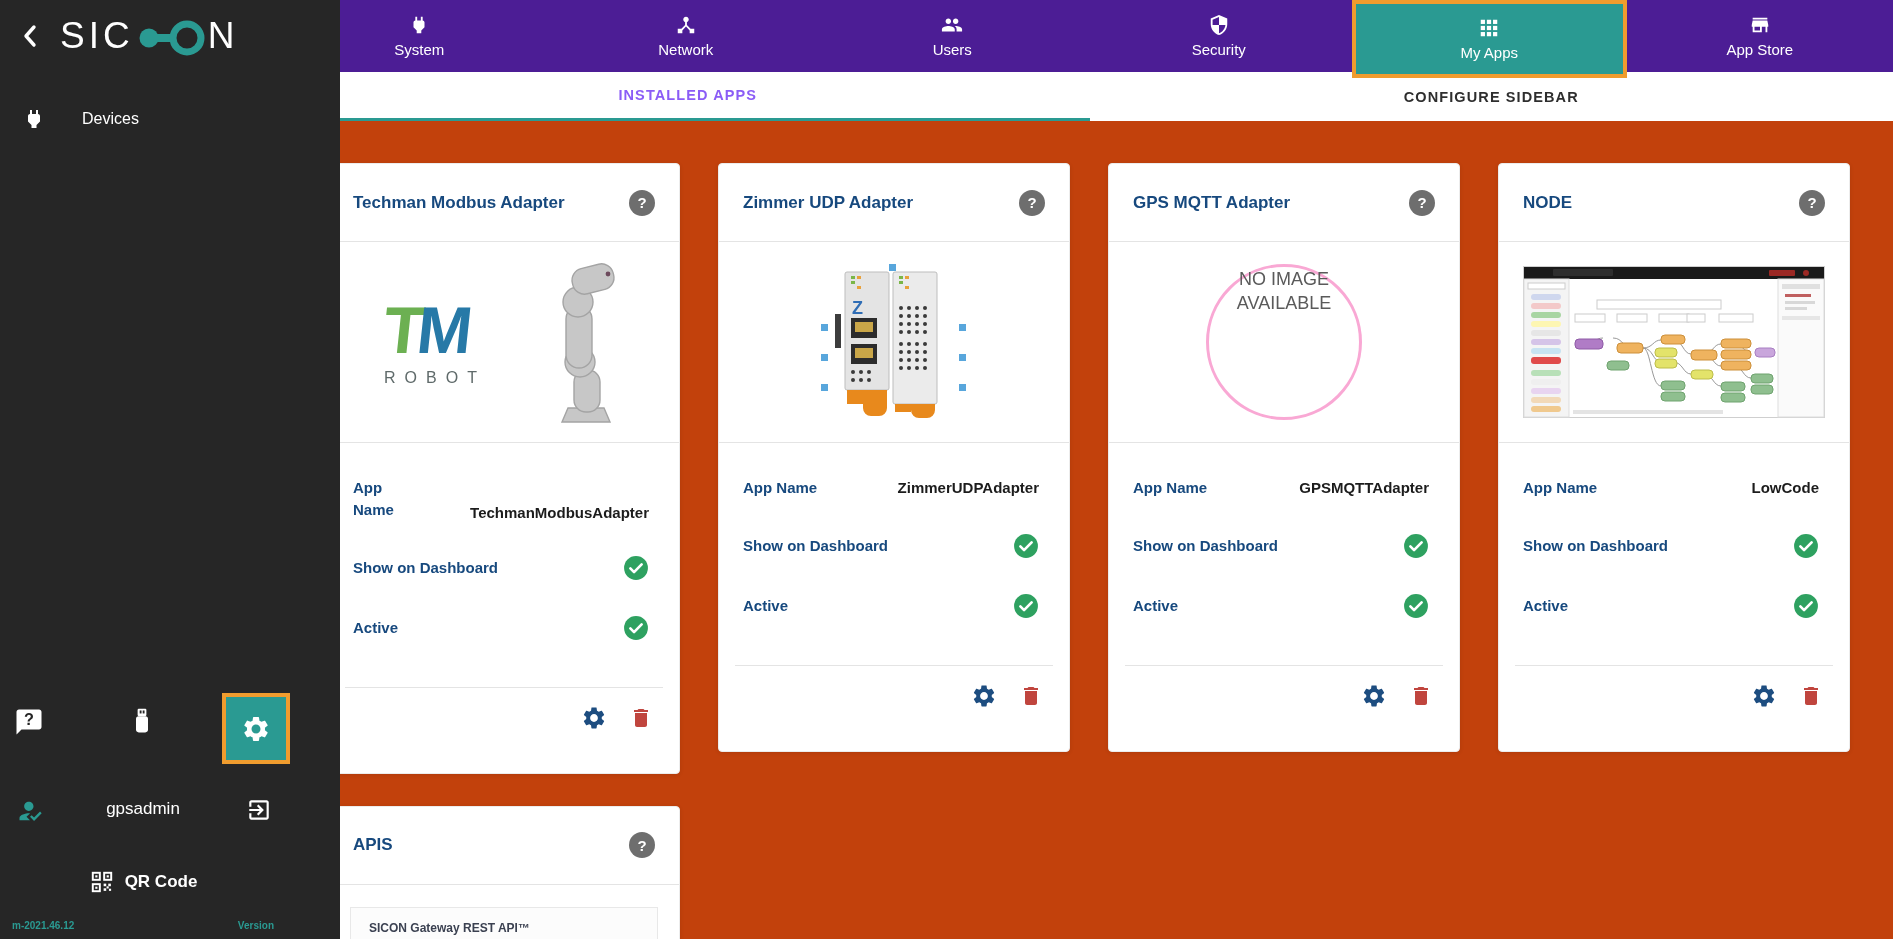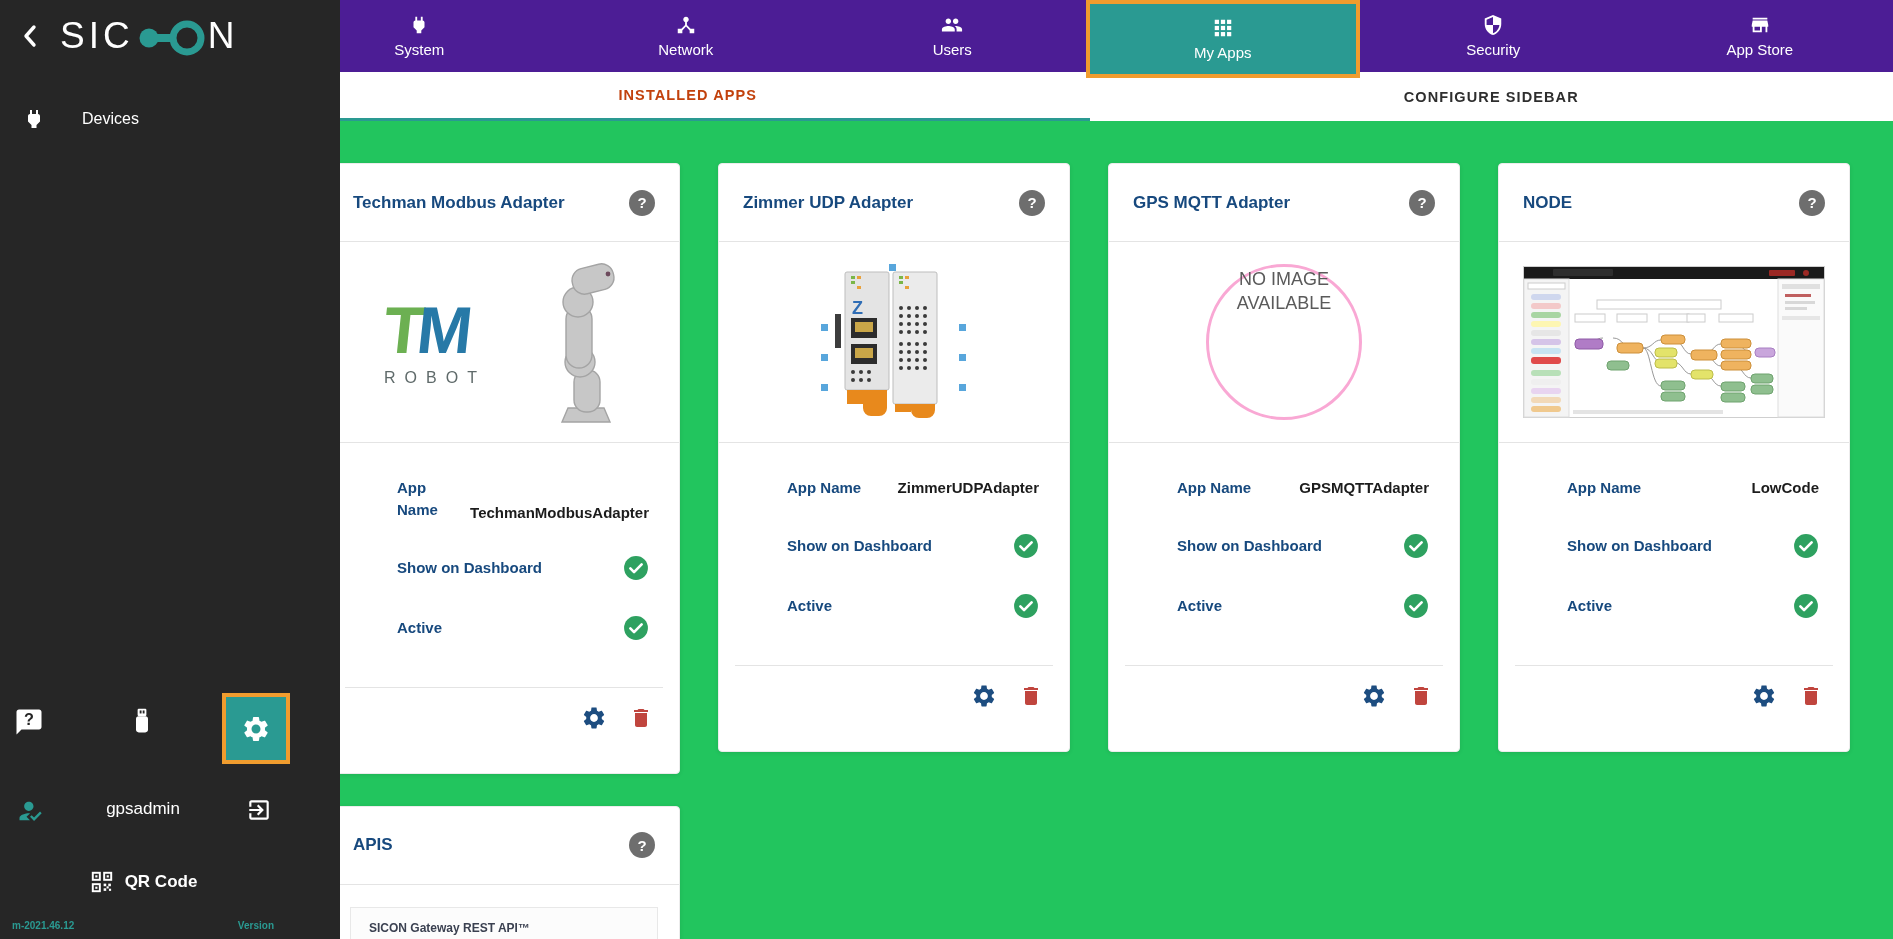--- a/index.html
+++ b/index.html
@@ -33,32 +33,32 @@
   .version-row{position:absolute;bottom:8px;left:12px;right:12px;display:flex;justify-content:space-between;color:#2A9A92;font-size:10px;font-weight:bold;}
   
   .topnav{position:absolute;left:286px;top:0;width:1607px;height:72px;background:#4c1d95;display:flex;align-items:flex-start;z-index:10;}
   .nav-item{flex:1;height:72px;display:flex;flex-direction:column;align-items:center;justify-content:center;gap:5px;color:#fff;cursor:pointer;box-sizing:border-box;}
   .nav-item svg{width:22px;height:22px;}
   .nav-label{font-size:15px;}
   .nav-item.active{background:#2A9A92;border:4px solid #F09C2E;height:78px;z-index:11;}
   
   .tabbar{position:absolute;left:286px;top:72px;width:1607px;height:49px;background:#fff;display:flex;z-index:5;}
   .tab{flex:1;display:flex;align-items:center;justify-content:center;font-size:14.5px;font-weight:bold;letter-spacing:1.1px;cursor:pointer;box-sizing:border-box;}
-  .tab.active{color:#c2410c;border-bottom:3px solid #2A9A92;}
+  .tab.active{color:#8b5cf6;border-bottom:3px solid #2A9A92;}
   .tab.inactive{color:#2E2E2E;}
   
-  .main{position:absolute;left:286px;top:121px;width:1607px;height:818px;background:#22c55e;overflow:hidden;box-sizing:border-box;padding:42px 0 0 42px;}
+  .main{position:absolute;left:286px;top:121px;width:1607px;height:818px;background:#c2410c;overflow:hidden;box-sizing:border-box;padding:42px 0 0 42px;}
   .cards{display:flex;flex-wrap:wrap;gap:32px 38px;align-items:flex-start;width:1530px;}
   .card{width:352px;background:#fff;border:1px solid #ECECEC;border-radius:4px;box-shadow:0 1px 4px rgba(0,0,0,0.10);box-sizing:border-box;}
   .card-header{height:77px;display:flex;align-items:center;justify-content:space-between;padding:0 24px;}
   .card-title{color:#17497E;font-size:17px;font-weight:bold;}
   .help-circle{width:26px;height:26px;border-radius:50%;background:#6E6E6E;color:#fff;font-size:15px;font-weight:bold;display:flex;align-items:center;justify-content:center;cursor:pointer;flex:none;}
   .hr{height:1px;background:#E4E4E4;}
   .card-media{height:200px;display:flex;align-items:center;justify-content:center;overflow:hidden;}
-  .card-body{padding:34px 30px 0 24px;margin-left:44px;}
+  .card-body{padding:34px 30px 0 24px;}
   .row{display:flex;justify-content:space-between;align-items:center;margin-bottom:34px;}
   .row.last{margin-bottom:46px;}
   .row.name-wrap{align-items:flex-end;}
   .row-label{color:#17497E;font-weight:bold;font-size:15px;line-height:1.45;}
   .row-label.wrap{width:50px;}
   .row-value{color:#1C1C1C;font-weight:bold;font-size:15px;text-align:right;}
   .footer-hr{height:1px;background:#E4E4E4;margin:0 16px;}
   .card-footer{display:flex;justify-content:flex-end;align-items:center;gap:22px;padding:17px 26px 42px;}
   .icon-btn{cursor:pointer;display:flex;}
   .check{width:26px;height:26px;flex:none;}
@@ -176,39 +176,39 @@
         <path d="M17 16l-4-4V8.82C14.16 8.4 15 7.3 15 6c0-1.66-1.34-3-3-3S9 4.34 9 6c0 1.3.84 2.4 2 2.82V12l-4 4H3v5h5v-3.05l4-4.2 4 4.2V21h5v-5h-4z"></path>
       </svg>
     <span class="nav-label">Network</span>
   </div>
   <div class="nav-item">
     <svg viewBox="0 0 24 24" fill="#fff">
         <path d="M16 11c1.66 0 2.99-1.34 2.99-3S17.66 5 16 5c-1.66 0-3 1.34-3 3s1.34 3 3 3zm-8 0c1.66 0 2.99-1.34 2.99-3S9.66 5 8 5C6.34 5 5 6.34 5 8s1.34 3 3 3zm0 2c-2.33 0-7 1.17-7 3.5V19h14v-2.5c0-2.33-4.67-3.5-7-3.5zm8 0c-.29 0-.62.02-.97.05 1.16.84 1.97 1.97 1.97 3.45V19h6v-2.5c0-2.33-4.67-3.5-7-3.5z"></path>
       </svg>
     <span class="nav-label">Users</span>
   </div>
+  <div class="nav-item">
+    <svg viewBox="0 0 24 24" fill="#fff">
+        <path d="M12 1L3 5v6c0 5.55 3.84 10.74 9 12 5.16-1.26 9-6.45 9-12V5l-9-4zm0 10.99h7c-.53 4.12-3.28 7.79-7 8.94V12H5V6.3l7-3.11v8.8z"></path>
+      </svg>
+    <span class="nav-label">Security</span>
+  </div>
   <div class="nav-item active">
     <svg viewBox="0 0 24 24" fill="#fff">
       <rect x="3" y="3" width="4.6" height="4.6"></rect>
         <rect x="9.7" y="3" width="4.6" height="4.6"></rect>
         <rect x="16.4" y="3" width="4.6" height="4.6"></rect>
       <rect x="3" y="9.7" width="4.6" height="4.6"></rect>
         <rect x="9.7" y="9.7" width="4.6" height="4.6"></rect>
         <rect x="16.4" y="9.7" width="4.6" height="4.6"></rect>
       <rect x="3" y="16.4" width="4.6" height="4.6"></rect>
         <rect x="9.7" y="16.4" width="4.6" height="4.6"></rect>
         <rect x="16.4" y="16.4" width="4.6" height="4.6"></rect>
     </svg>
     <span class="nav-label">My Apps</span>
-  </div>
-  <div class="nav-item">
-    <svg viewBox="0 0 24 24" fill="#fff">
-        <path d="M12 1L3 5v6c0 5.55 3.84 10.74 9 12 5.16-1.26 9-6.45 9-12V5l-9-4zm0 10.99h7c-.53 4.12-3.28 7.79-7 8.94V12H5V6.3l7-3.11v8.8z"></path>
-      </svg>
-    <span class="nav-label">Security</span>
   </div>
   <div class="nav-item">
     <svg viewBox="0 0 24 24" fill="#fff">
         <path d="M20 4H4v2h16V4zm1 10v-2l-1-5H4l-1 5v2h1v6h10v-6h4v6h2v-6h1zm-9 4H6v-4h6v4z"></path>
       </svg>
     <span class="nav-label">App Store</span>
   </div>
 </div>
 
 <div class="tabbar">

